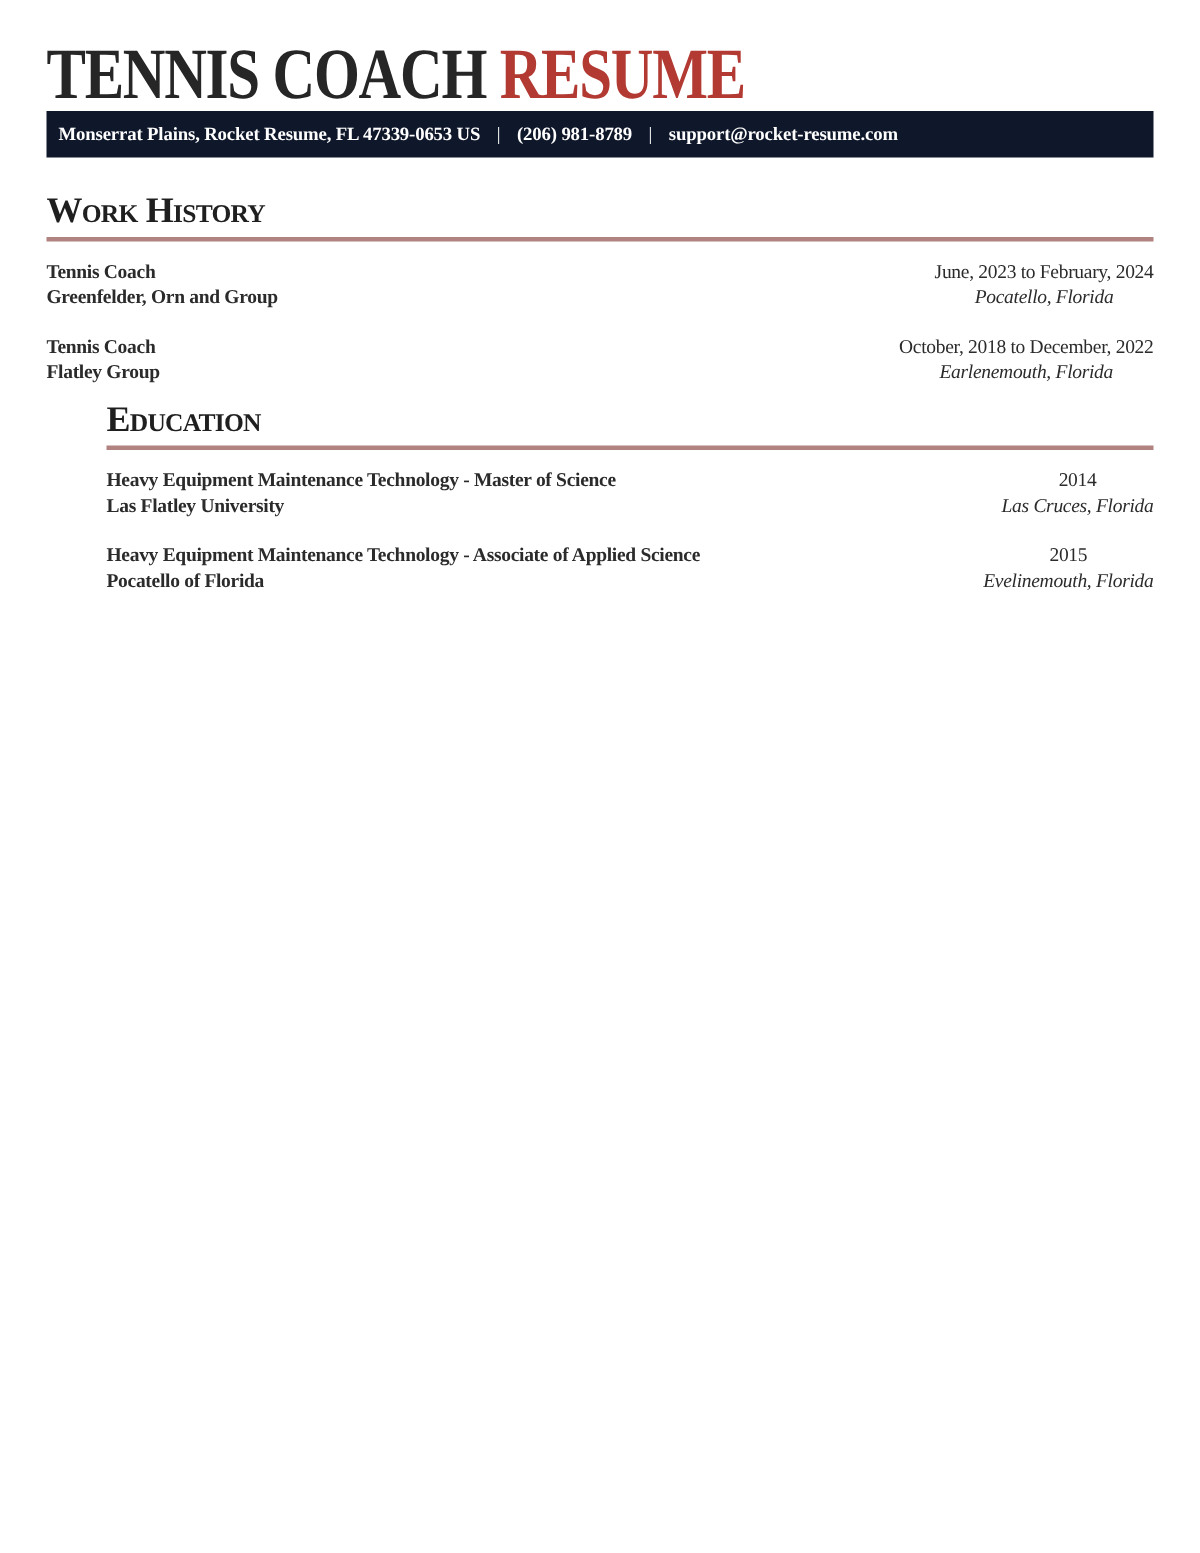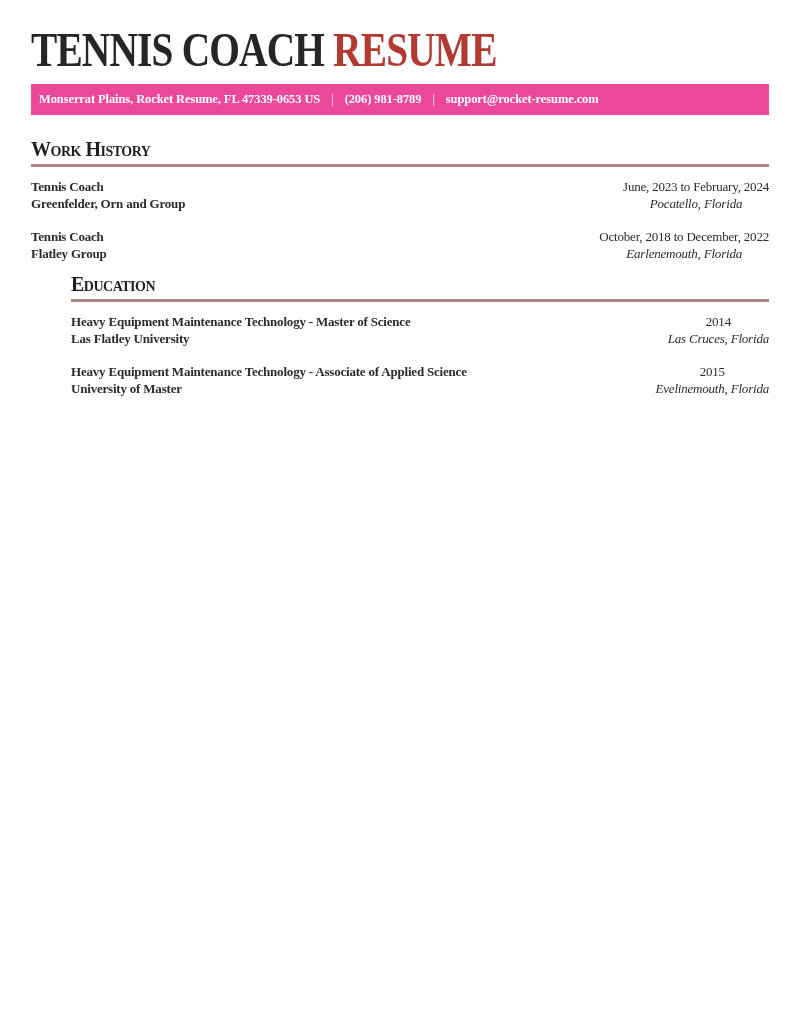--- a/index.html
+++ b/index.html
@@ -30,22 +30,21 @@
   .title-scale {
     display: inline-block;
     transform: scaleX(0.82);
     transform-origin: left center;
     letter-spacing: -1px;
   }
   .title-accent {
     color: #b23a33;
   }
   .contact-bar {
-    margin-top: 10px;
-    background: #ec4899;
+    background: #0f172a;
     color: #ffffff;
     height: 31px;
     line-height: 31px;
     font-size: 12.5px;
     font-weight: bold;
     padding: 0 8px;
     letter-spacing: -0.1px;
     white-space: nowrap;
   }
   .contact-bar .sep {
@@ -55,21 +54,21 @@
   
   .section-first {
     margin-top: 24px;
   }
   .section-next {
     margin-top: 12px;
     margin-left: 40px;
   }
   .section-heading {
     margin: 0;
-    font-size: 20px;
+    font-size: 24px;
     line-height: 1;
     font-weight: bold;
     font-variant: small-caps;
     letter-spacing: -0.5px;
     color: #1f1f1f;
   }
   .rule {
     height: 3px;
     background: #b08280;
     margin: 5px 0 11px 0;
@@ -158,21 +157,21 @@
       </div>
       <div class="entry-right">
         <div>2014</div>
         <div class="loc">Las Cruces, Florida</div>
       </div>
     </div>
 
     <div class="entry">
       <div class="entry-left">
         <div>Heavy Equipment Maintenance Technology - Associate of Applied Science</div>
-        <div>University of Master</div>
+        <div>Pocatello of Florida</div>
       </div>
       <div class="entry-right">
         <div>2015</div>
         <div class="loc">Evelinemouth, Florida</div>
       </div>
     </div>
   </section>
 
 </div>
 

